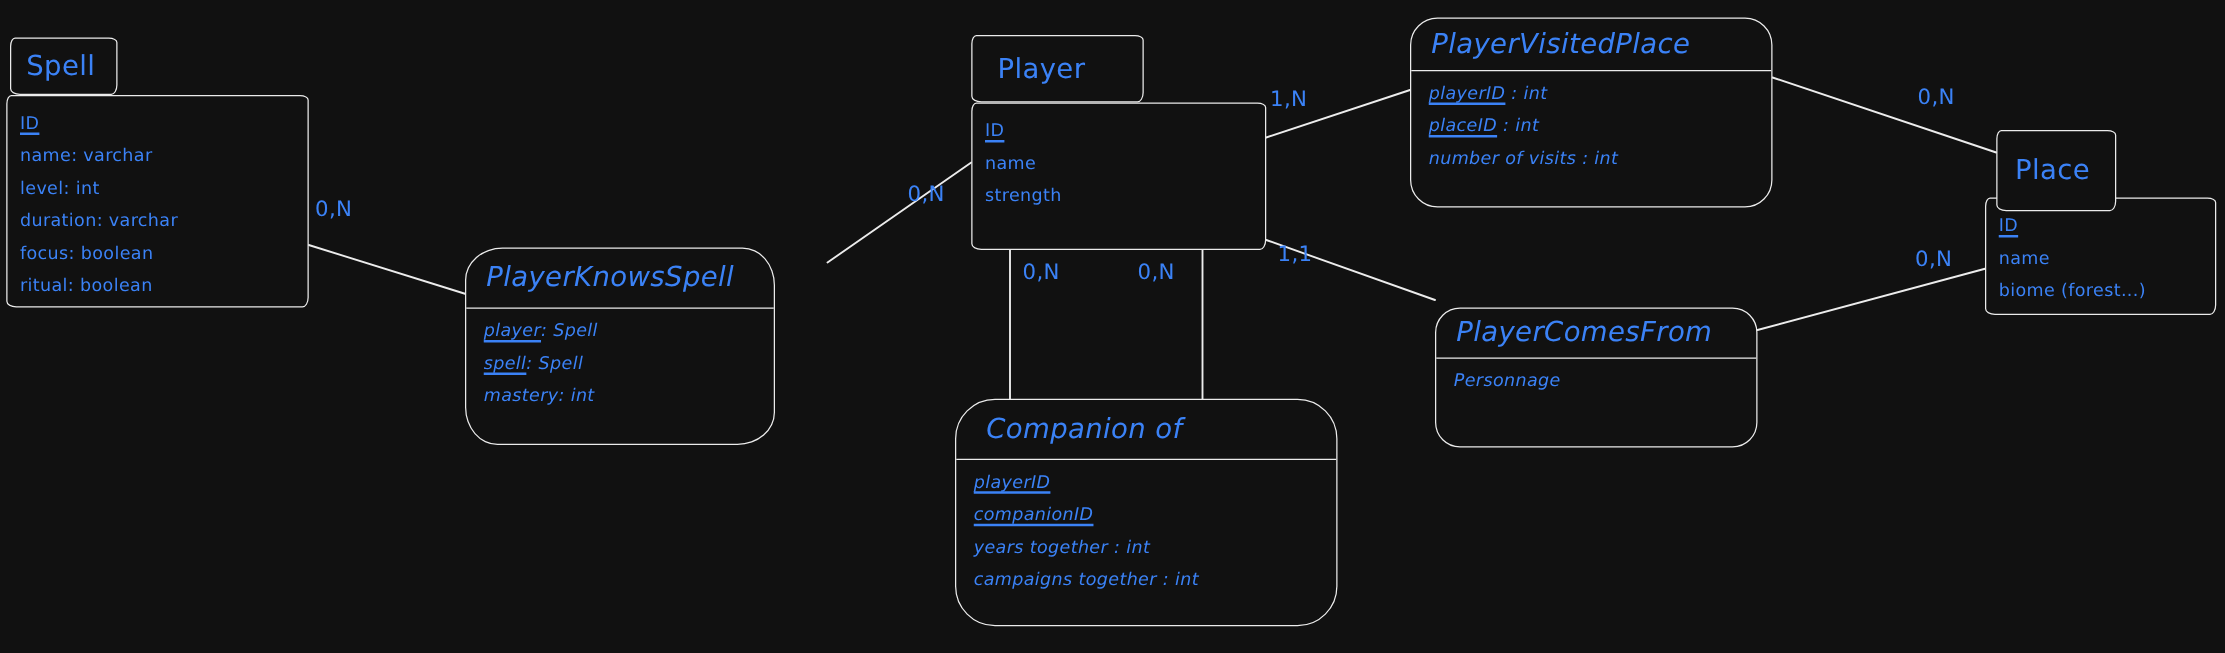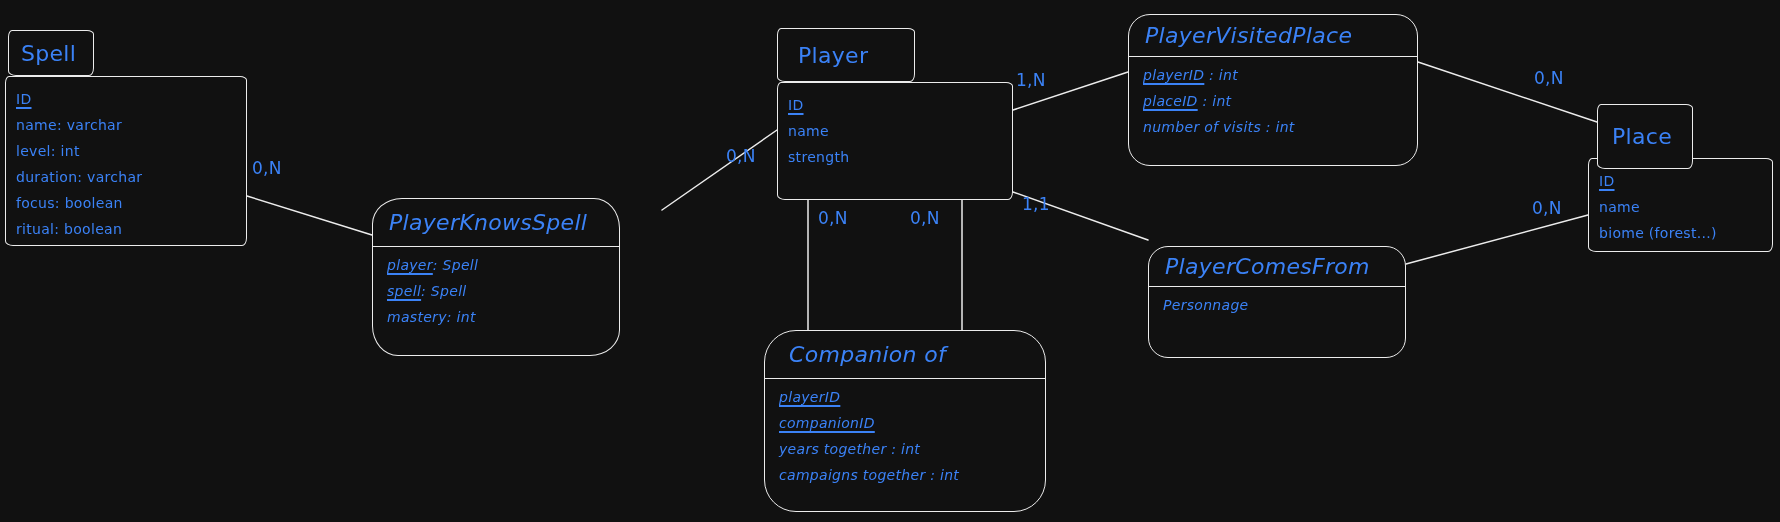--- a/index.html
+++ b/index.html
@@ -161,21 +161,21 @@
 
   <div class="sketch-round" style="left:1148px;top:218px;width:258px;height:112px;border-radius:20px;margin-top:28px;">
     <div class="rel-title" style="height:40px;">
         <span>PlayerComesFrom</span>
       </div>
     <div class="rel-attrs">
       <div class="attr"><span class="u"></span><span>Personnage</span></div>
     </div>
   </div>
 
-  <div class="sketch-round" style="left:764px;top:330px;width:282px;height:182px;border-radius:32px;">
+  <div class="sketch-round" style="left:764px;top:319px;width:306px;height:182px;border-radius:32px;">
     <div class="rel-title" style="height:48px;padding-left:24px;">
         <span>Companion of</span>
       </div>
     <div class="rel-attrs">
       <div class="attr"><span class="u">playerID</span><span></span></div>
       <div class="attr"><span class="u">companionID</span><span></span></div>
       <div class="attr"><span class="u"></span><span>years together : int</span></div>
       <div class="attr"><span class="u"></span><span>campaigns together : int</span></div>
     </div>
   </div>

